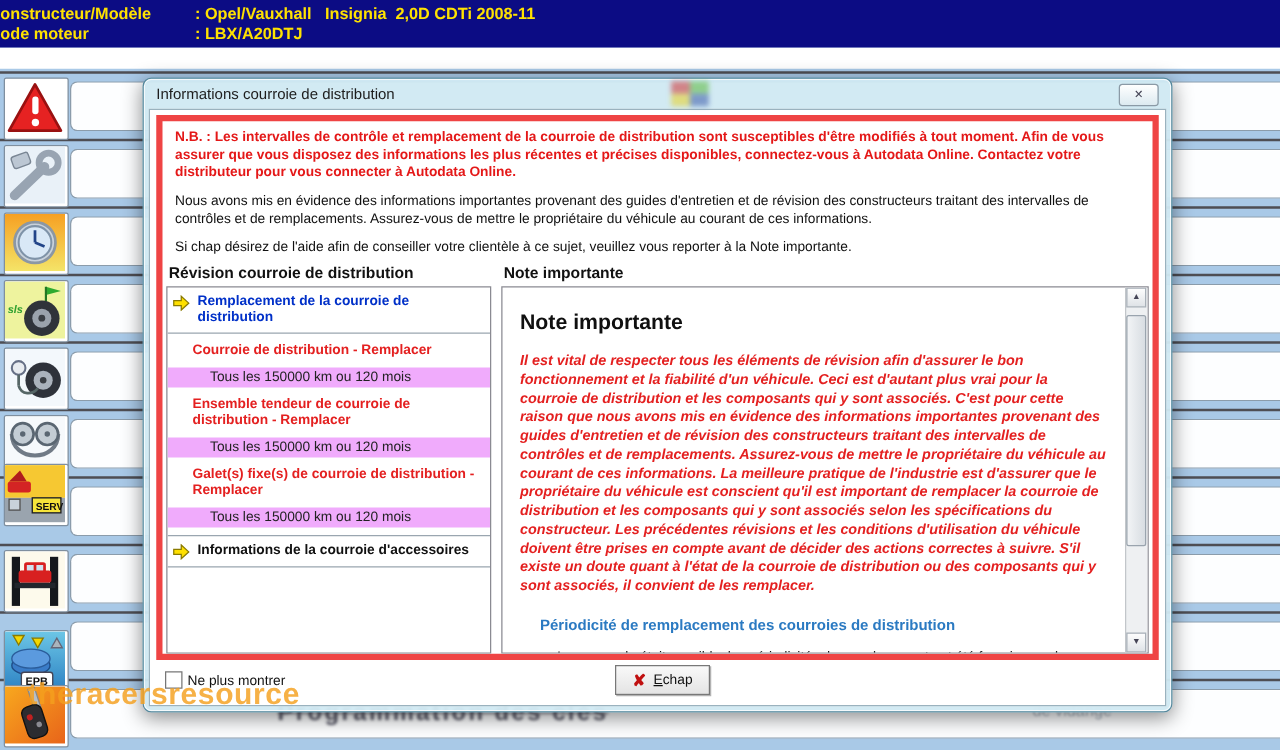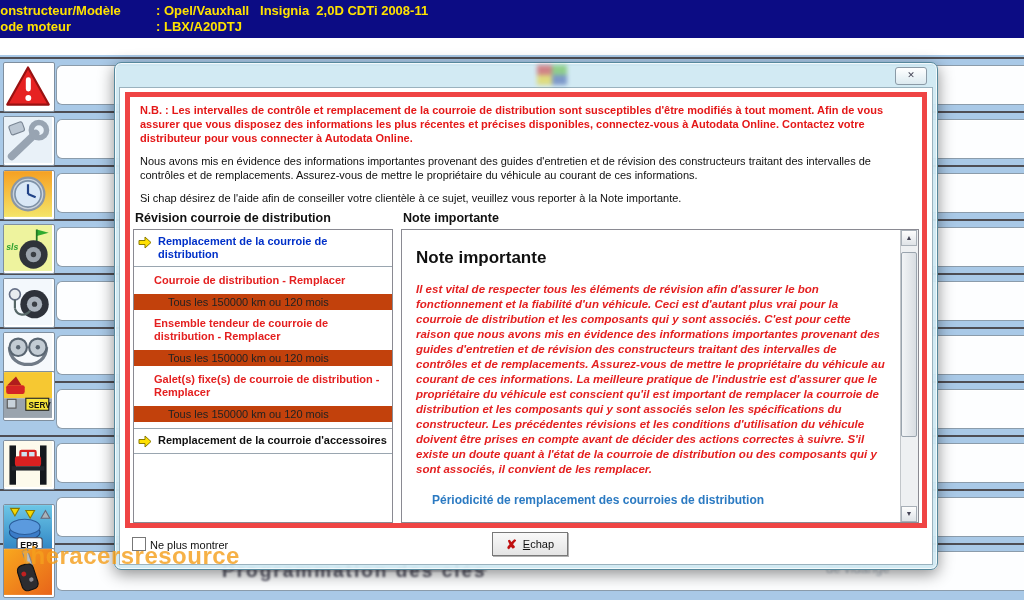--- a/index.html
+++ b/index.html
@@ -53,21 +53,21 @@
   .intro{font-size:11px;line-height:14px;margin:9px 10px 0;color:#101010;}
   .panels{flex:1;min-height:0;display:flex;padding:6px 3px 0;gap:8px;}
   .left-col{width:260px;flex:none;display:flex;flex-direction:column;}
   .right-col{flex:1;min-width:0;display:flex;flex-direction:column;}
   .col-head{font-size:12.5px;font-weight:bold;color:#111;margin:0 0 4px 2px;}
 
   .listbox{flex:1;border:1px solid #8a8a92;background:#fff;overflow:hidden;}
   .row-link{display:flex;align-items:flex-start;gap:6px;padding:5px 4px;border-bottom:1px solid #9aa6b0;}
   .row-link .lbl{color:#0030c8;font-weight:bold;font-size:11px;line-height:13px;}
   .row-task{color:#e42020;font-weight:bold;font-size:11px;line-height:13px;padding:7px 6px 2px 20px;}
-  .row-interval{background:#c2410c;font-size:11px;color:#222;padding:2px 2px 2px 34px;margin-top:5px;}
+  .row-interval{background:#f0abfc;font-size:11px;color:#222;padding:2px 2px 2px 34px;margin-top:5px;}
   .row-section{display:flex;align-items:flex-start;gap:6px;padding:5px 4px;margin-top:6px;
                border-top:1px solid #9aa6b0;border-bottom:1px solid #9aa6b0;}
   .row-section .lbl{color:#111;font-weight:bold;font-size:11px;line-height:13px;}
   .arr{flex:none;margin-top:1px;}
 
   .notebox{flex:1;border:1px solid #8a8a92;position:relative;overflow:hidden;background:#fff;}
   .note-inner{position:absolute;top:0;left:0;right:17px;bottom:0;padding:12px 10px 0 14px;overflow:hidden;}
   .note-title{font-size:17px;font-weight:bold;color:#101010;margin:6px 0 14px;}
   .note-warn{color:#e42020;font-weight:bold;font-style:italic;font-size:11.5px;line-height:15px;margin:0 4px 0 0;}
   .note-sub{color:#2b7ac2;font-weight:bold;font-size:12px;margin:16px 16px 12px;}
@@ -252,20 +252,21 @@
         </g>
       </svg>
     </div>
 
     <div class="ghost-left" style="top:505px">Programmation des clés</div>
     <div class="ghost-right" style="top:506px">de vidange</div>
   </div>
 
   <div class="dialog">
     <div class="dlg-title">
+      <span>Informations courroie de distribution</span>
       <div class="mini-app-icon">
         <div style="background:#d03030"></div>
           <div style="background:#58b838"></div>
         <div style="background:#e8d020"></div>
           <div style="background:#3858a8"></div>
       </div>
       <div class="dlg-close">✕</div>
     </div>
 
     <div class="dlg-body">
@@ -287,21 +288,21 @@
                 <div class="row-task">Courroie de distribution - Remplacer</div>
                 <div class="row-interval">Tous les 150000 km ou 120 mois</div>
                 <div class="row-task">Ensemble tendeur de courroie de distribution - Remplacer</div>
                 <div class="row-interval">Tous les 150000 km ou 120 mois</div>
                 <div class="row-task">Galet(s) fixe(s) de courroie de distribution - Remplacer</div>
                 <div class="row-interval">Tous les 150000 km ou 120 mois</div>
                 <div class="row-section">
                   <svg class="arr" width="14" height="13" viewBox="0 0 14 13">
                     <polygon points="1,4.5 7,4.5 7,1 13,6.5 7,12 7,8.5 1,8.5" fill="#ffe000" stroke="#8a7a00" stroke-width="1"></polygon>
                   </svg>
-                  <span class="lbl">Remplacement de la courroie d'accessoires</span>
+                  <span class="lbl">Informations de la courroie d'accessoires</span>
                 </div>
               </div>
           </div>
 
           <div class="right-col">
             <div class="col-head">Note importante</div>
             <div class="notebox">
               <div class="note-inner">
                 <div class="note-title">Note importante</div>
                 <div class="note-warn">Il est vital de respecter tous les éléments de révision afin d'assurer le bon fonctionnement et la fiabilité d'un véhicule. Ceci est d'autant plus vrai pour la courroie de distribution et les composants qui y sont associés. C'est pour cette raison que nous avons mis en évidence des informations importantes provenant des guides d'entretien et de révision des constructeurs traitant des intervalles de contrôles et de remplacements. Assurez-vous de mettre le propriétaire du véhicule au courant de ces informations. La meilleure pratique de l'industrie est d'assurer que le propriétaire du véhicule est conscient qu'il est important de remplacer la courroie de distribution et les composants qui y sont associés selon les spécifications du constructeur. Les précédentes révisions et les conditions d'utilisation du véhicule doivent être prises en compte avant de décider des actions correctes à suivre. S'il existe un doute quant à l'état de la courroie de distribution ou des composants qui y sont associés, il convient de les remplacer.</div>

